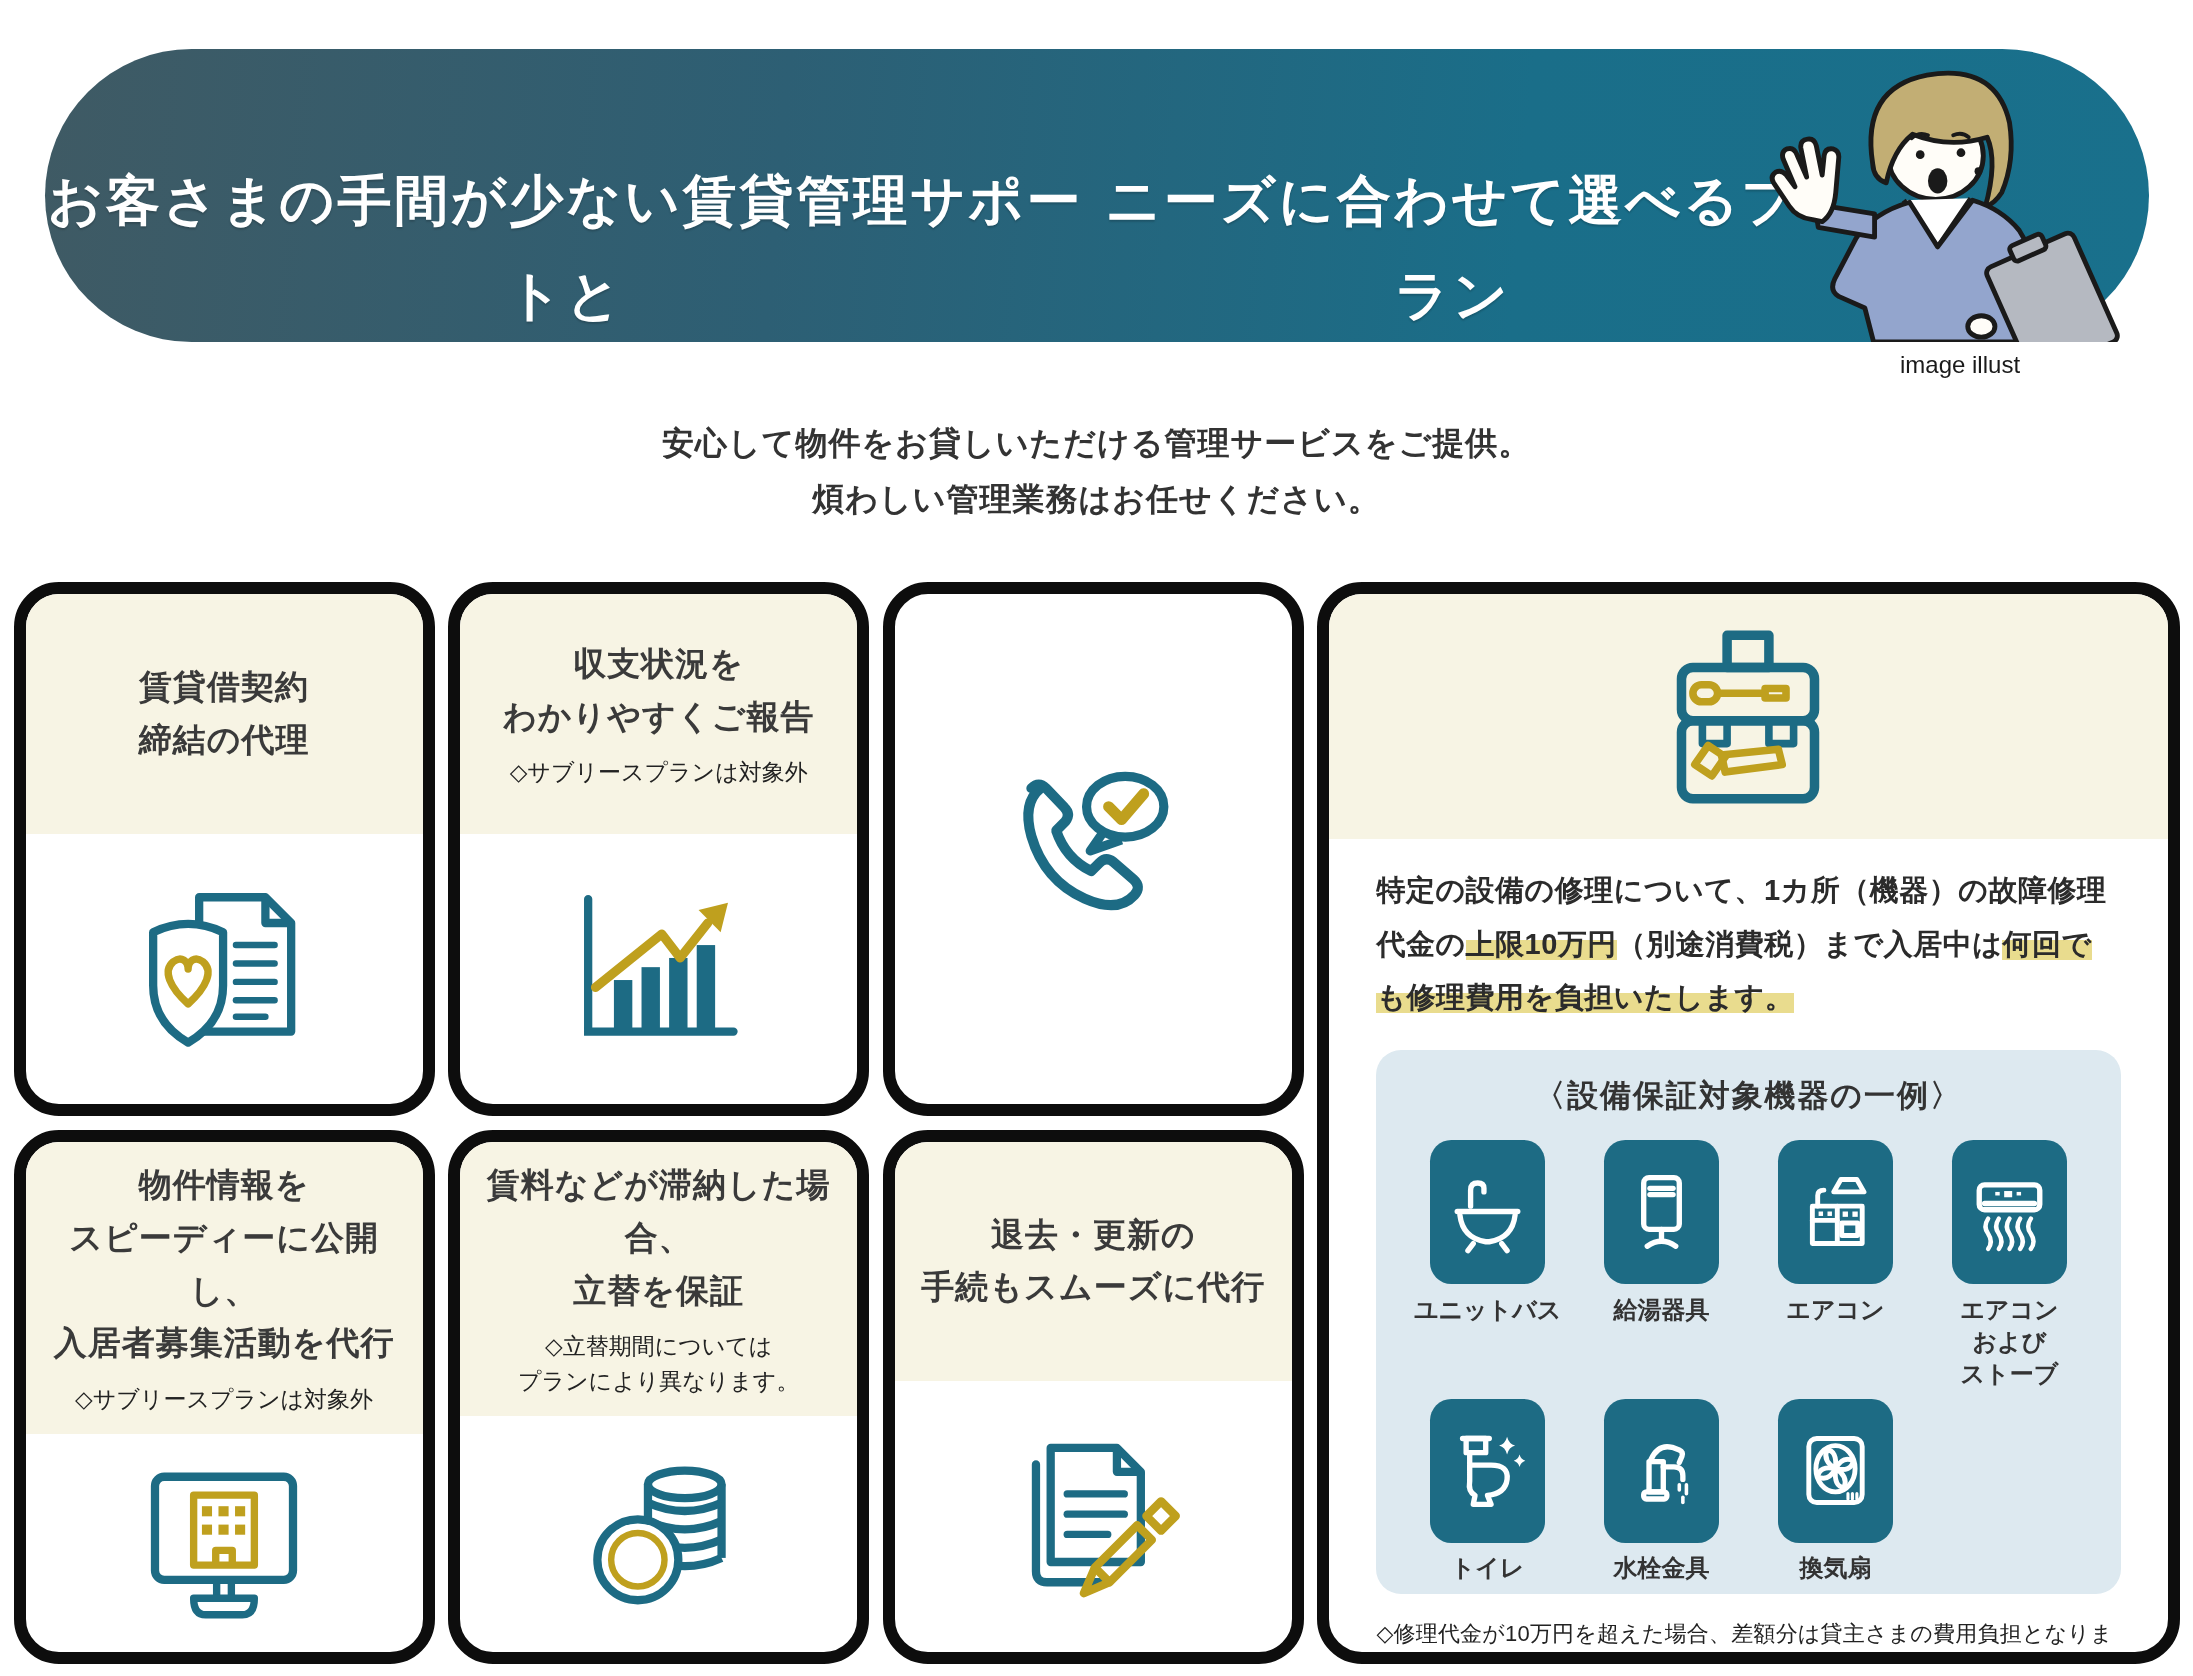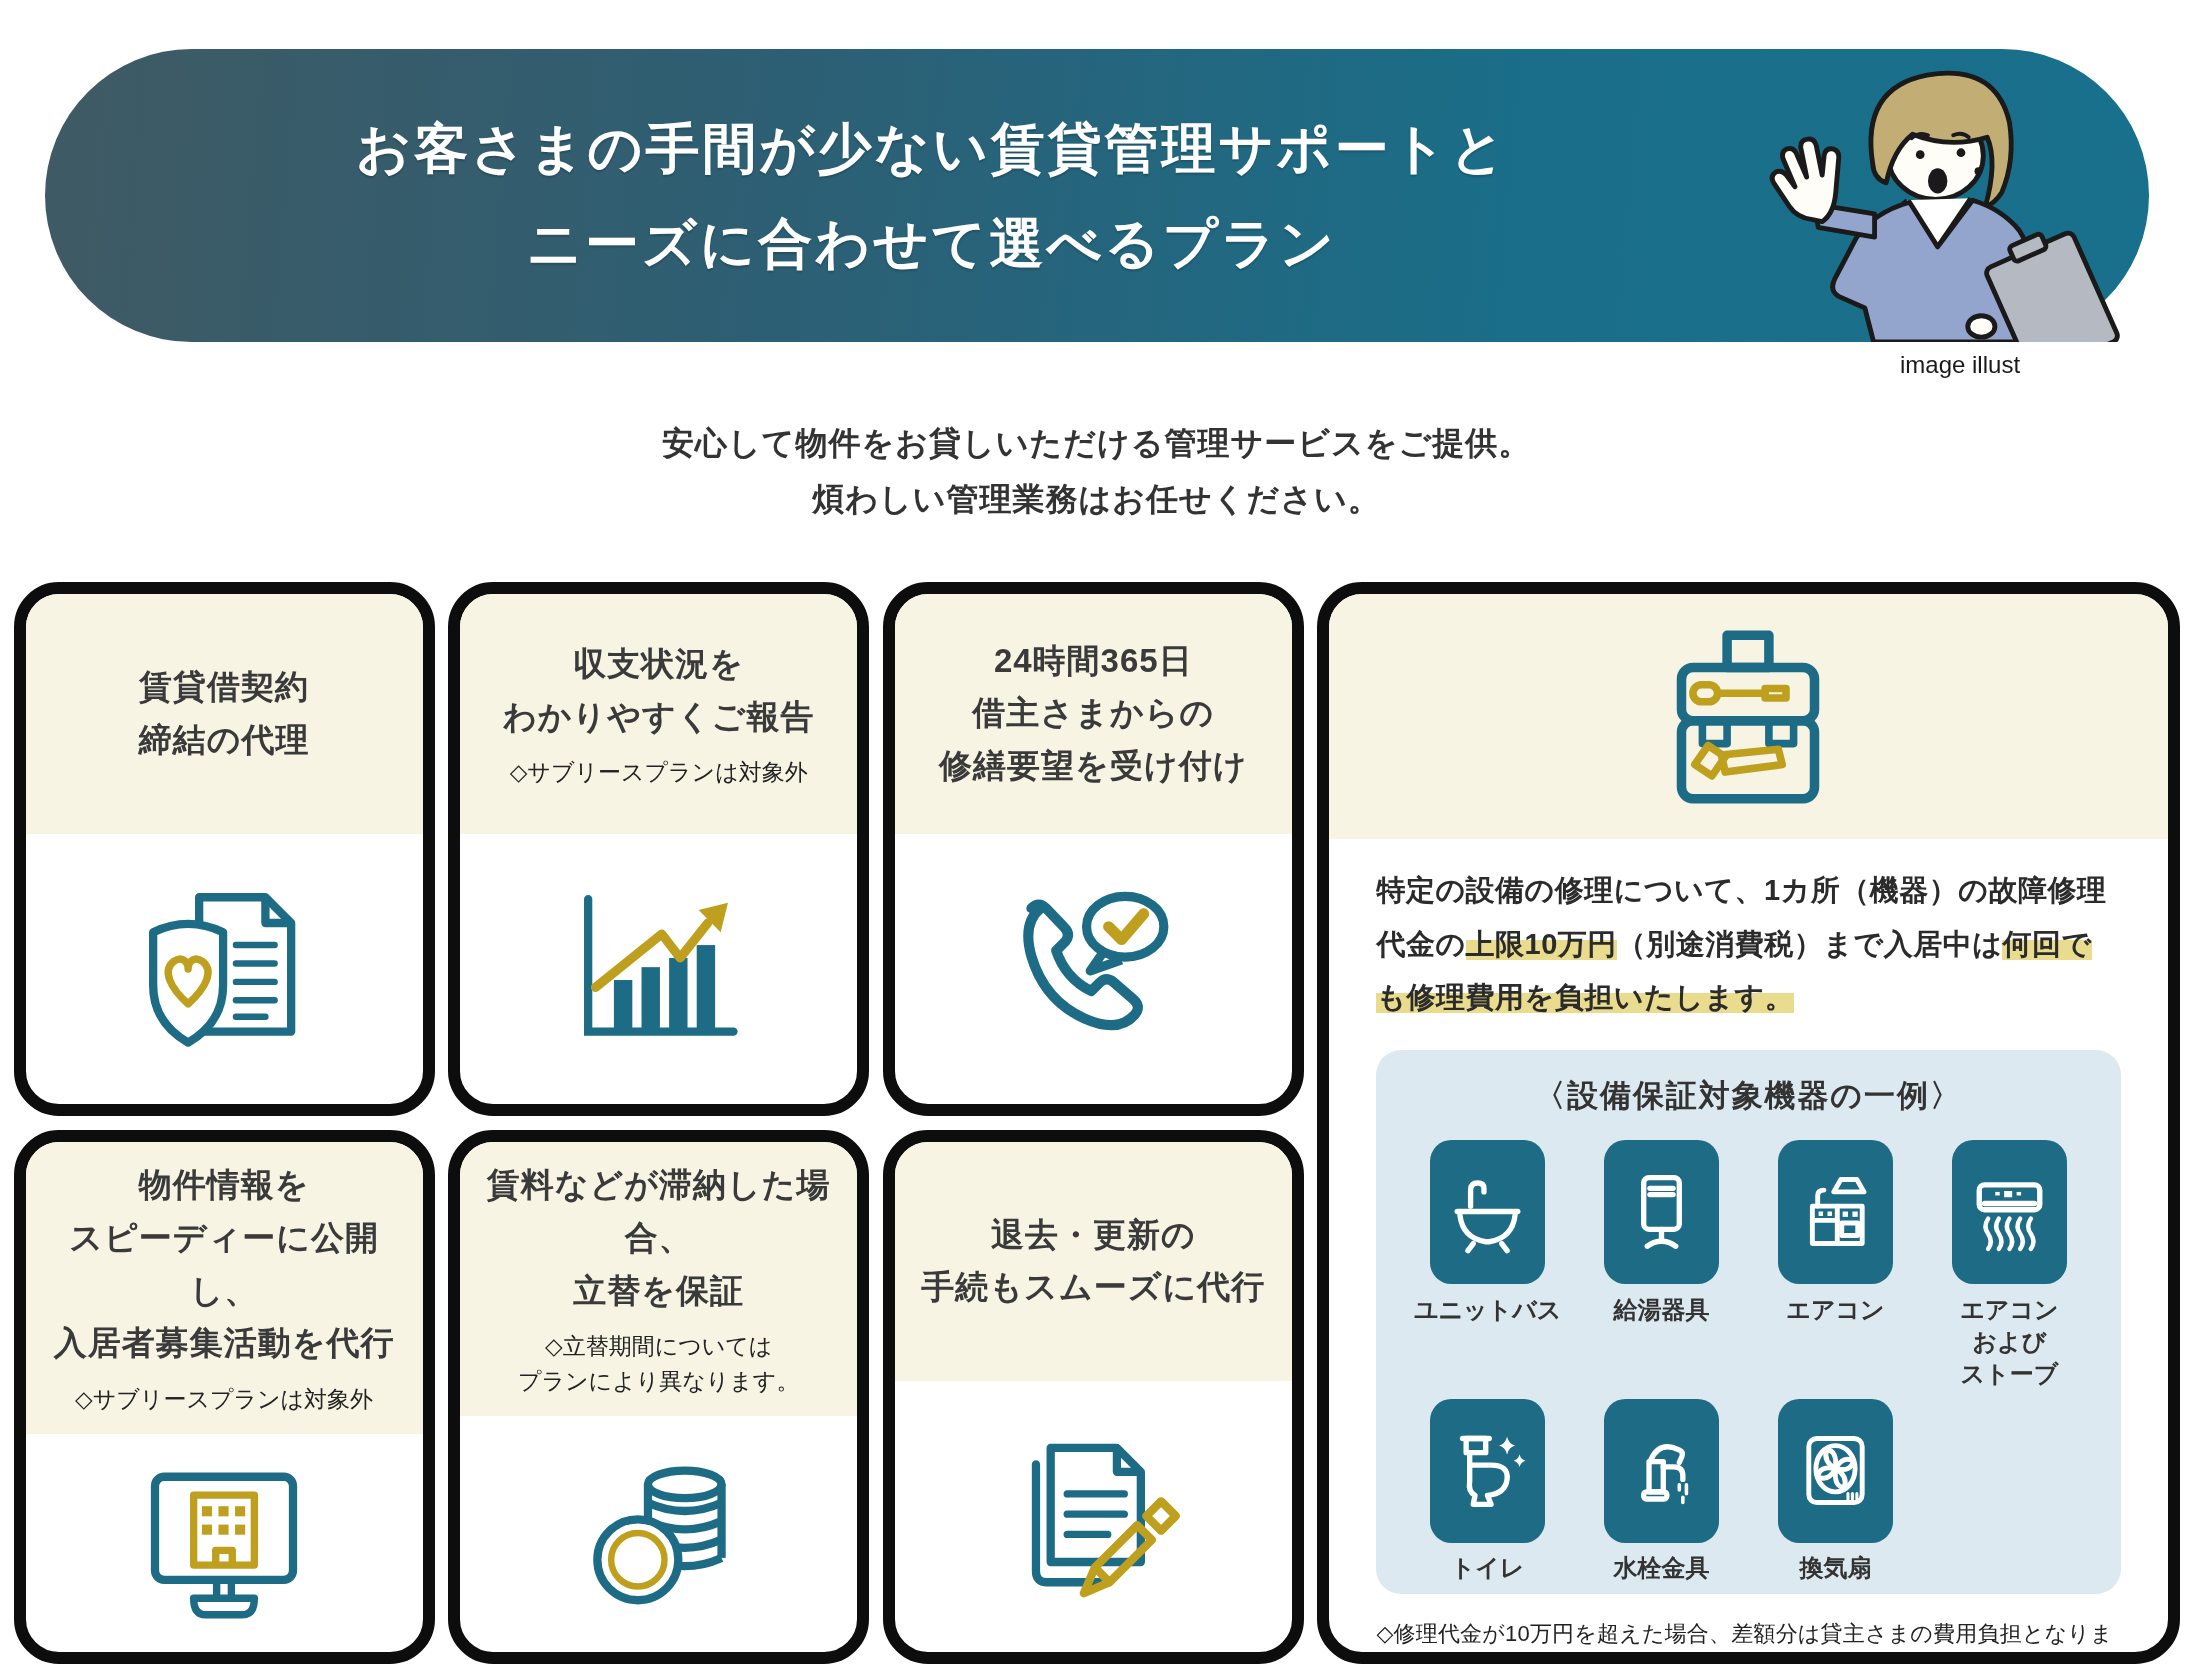--- a/index.html
+++ b/index.html
@@ -4,21 +4,21 @@
 <style>
   * { margin:0; padding:0; box-sizing:border-box; }
   html,body { background:#fff; }
   body { font-family:"Liberation Sans","DejaVu Sans",sans-serif; color:#333; }
   .page { position:relative; width:2193px; height:1677px; background:#fff; overflow:hidden; }
 
   
   .banner { position:absolute; left:45px; top:49px; width:2104px; height:293px;
     border-radius:147px;
     background:linear-gradient(95deg,#3f5a64 0%, #2d5f74 35%, #1a6e89 70%, #19708c 100%);
-    display:flex; flex-direction:column; justify-content:center; align-items:center;
+    display:flex; flex-direction:row; justify-content:center; align-items:flex-end;
     padding-right:330px; }
   .banner-title { color:#fff; font-size:54px; font-weight:bold; letter-spacing:2.9px;
     line-height:1.75; text-align:center; text-shadow:0 1.9px 1.9px rgba(0,0,0,.18); }
   .illust { position:absolute; left:1727px; top:45px; width:400px; height:297px; }
   .image-caption { position:absolute; left:1900px; top:351px; font-size:24px; font-weight:normal; color:#1a1a1a; }
 
   
   .intro { position:absolute; left:0; top:415px; width:2193px; text-align:center; }
   .intro-line { font-size:32px; font-weight:bold; color:#333; line-height:1.75; letter-spacing:1px; }
 
@@ -138,26 +138,20 @@
           <rect x="86" y="98" width="20" height="70" fill="#1d6b84"></rect>
           <rect x="116" y="88" width="20" height="80" fill="#1d6b84"></rect>
           <rect x="146" y="74" width="20" height="94" fill="#1d6b84"></rect>
           <path d="M36,120 L108,62 L128,88 L158,50" fill="none" stroke="#bfa01e" stroke-width="10" stroke-linecap="round" stroke-linejoin="round"></path>
           <path d="M148,36 L180,28 L172,60 Z" fill="#bfa01e"></path>
         </svg>
       </div>
     </div>
 
     <div class="card">
-      <div class="card-head">
-        <div class="card-title">24時間365日
-借主さまからの
-修繕要望を受け付け</div>
-
-      </div>
       <div class="card-body">
         <svg width="194" height="184" viewBox="0 0 210 200">
           <path d="M48,34 q-20,16 -10,52 q14,48 58,68 q36,16 54,-4 q8,-9 -1,-17 l-22,-19 q-8,-6 -15,1 l-9,9 q-28,-14 -38,-44 l10,-10 q6,-8 -1,-15 l-20,-21 q-8,-8 -16,0 z" fill="none" stroke="#1d6b84" stroke-width="11" stroke-linejoin="round"></path>
           <ellipse cx="140" cy="54" rx="42" ry="33" fill="none" stroke="#1d6b84" stroke-width="10"></ellipse>
           <path d="M116,82 L102,102 L136,90" fill="none" stroke="#1d6b84" stroke-width="10" stroke-linejoin="round"></path>
           <path d="M122,54 L136,68 L160,40" fill="none" stroke="#bfa01e" stroke-width="12" stroke-linecap="round" stroke-linejoin="round"></path>
         </svg>
       </div>
     </div>
 

